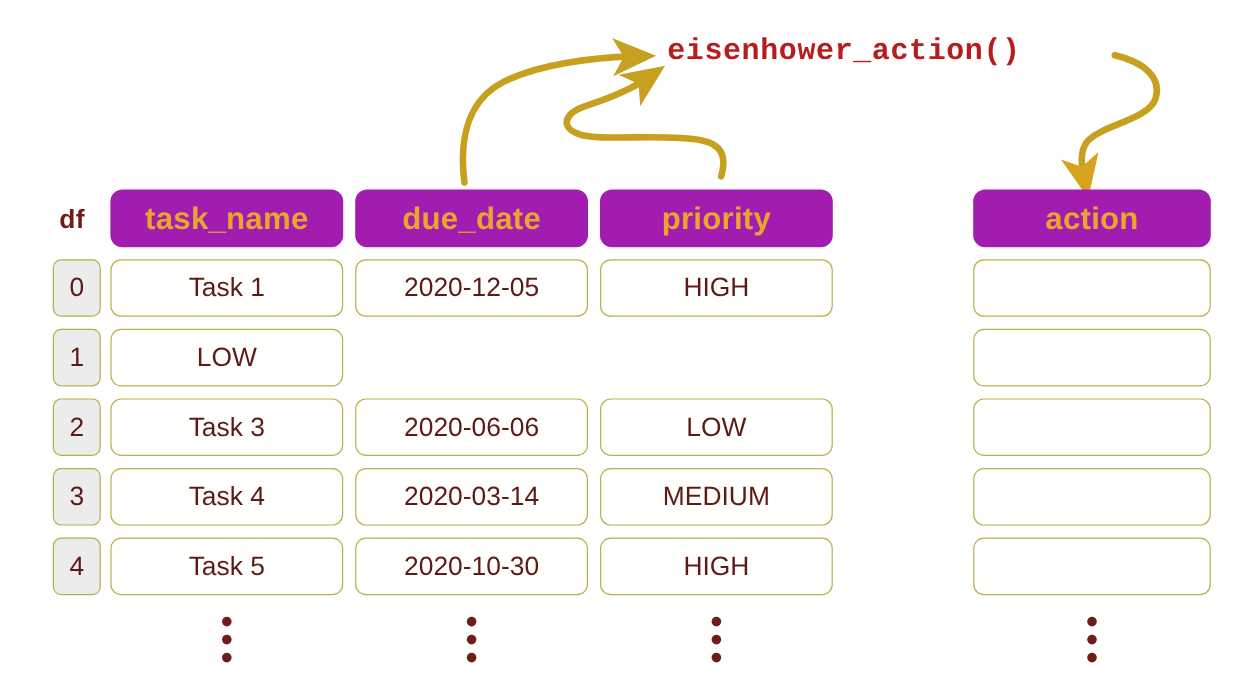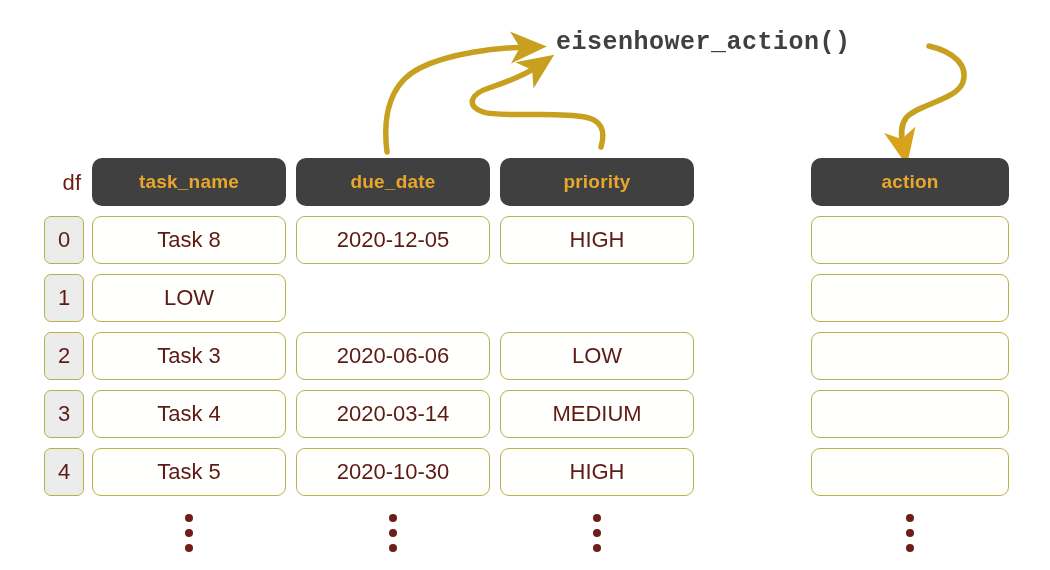--- a/index.html
+++ b/index.html
@@ -33,21 +33,21 @@
 
   
   #function-label {
     position: absolute;
     left: 556px;
     top: 28px;
     font-family: "Liberation Mono", "DejaVu Sans Mono", monospace;
     font-size: 25px;
     font-weight: bold;
     letter-spacing: 0.5px;
-    color: #404040;
+    color: #b91c1c;
     white-space: nowrap;
   }
 
   
   .table-block {
     position: absolute;
     top: 158px;
   }
   #df-table { left: 44px; }
   #action-table { left: 811px; }
@@ -55,26 +55,26 @@
   .header-row, .body-row {
     display: flex;
     align-items: stretch;
   }
   .header-row { margin-bottom: 10px; }
   .body-row { margin-bottom: 10px; }
 
   
   #df-label {
     position: absolute;
-    left: 52px;
+    left: 40px;
     top: 170px;
     width: 40px;
     text-align: center;
     font-size: 22px;
-    font-weight: normal;
+    font-weight: bold;
     color: #6E1E17;
     letter-spacing: 0.3px;
   }
 
   .idx-spacer {
     width: 40px;
     flex: 0 0 40px;
     margin-right: 8px;
   }
 
@@ -90,27 +90,27 @@
     display: flex;
     align-items: center;
     justify-content: center;
     font-size: 22px;
     color: #5E1A14;
   }
 
   .col-head {
     height: 48px;
     box-sizing: border-box;
-    background: #404040;
+    background: #a21caf;
     border-radius: 10px;
     display: flex;
     align-items: center;
     justify-content: center;
     color: #E8A72C;
-    font-size: 19px;
+    font-size: 26px;
     font-weight: bold;
     letter-spacing: 0.2px;
     margin-right: 10px;
   }
   .col-head:last-child { margin-right: 0; }
 
   .cell {
     height: 48px;
     box-sizing: border-box;
     background: #FFFFFE;
@@ -187,21 +187,21 @@
 
     <div class="header-row">
       <div class="idx-spacer"></div>
       <div class="col-head w-task">task_name</div>
       <div class="col-head w-due">due_date</div>
       <div class="col-head w-pri">priority</div>
     </div>
 
     <div class="body-row">
       <div class="idx-cell">0</div>
-      <div class="cell w-task">Task 8</div>
+      <div class="cell w-task">Task 1</div>
       <div class="cell w-due">2020-12-05</div>
       <div class="cell w-pri">HIGH</div>
     </div>
 
     <div class="body-row">
       <div class="idx-cell">1</div>
       <div class="cell w-pri">LOW</div>
     </div>
 
     <div class="body-row">

